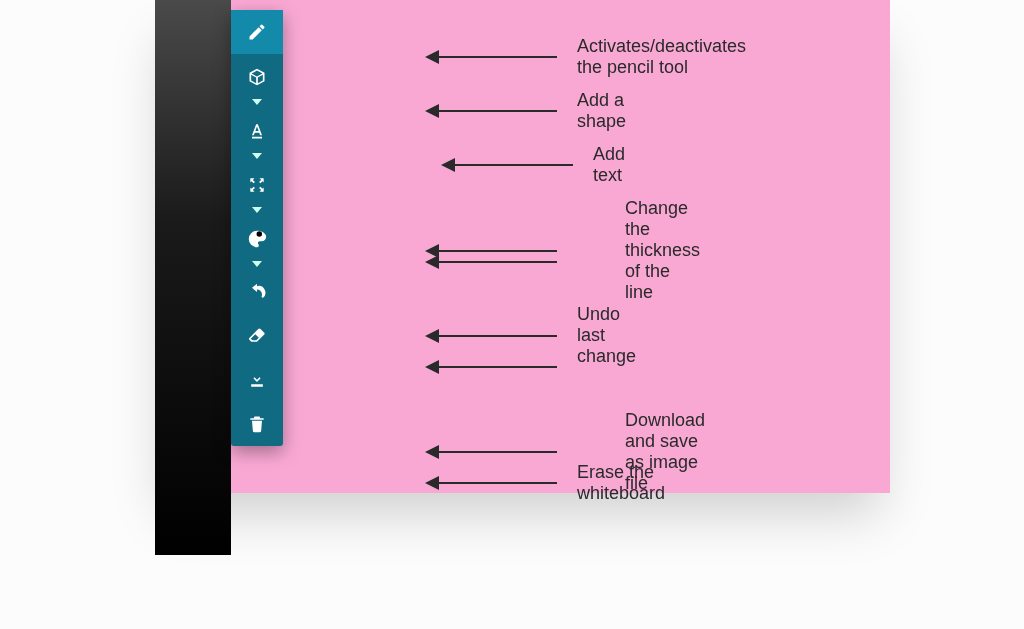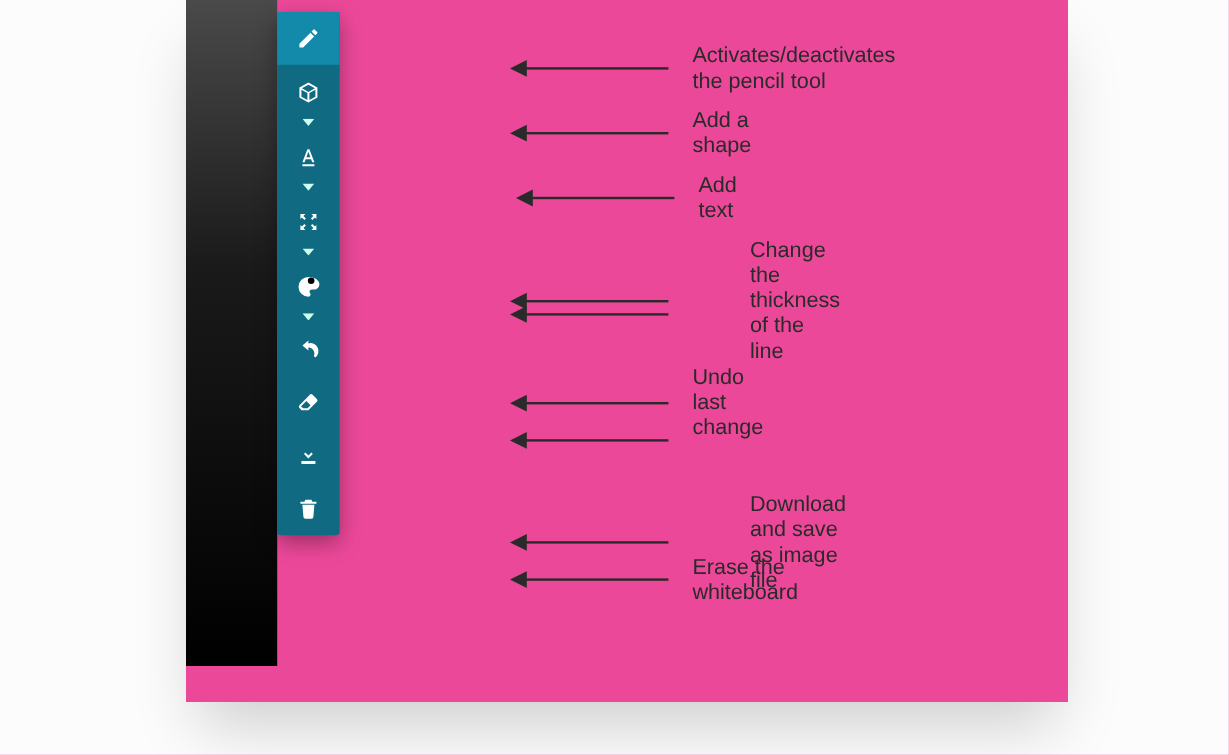--- a/index.html
+++ b/index.html
@@ -9,22 +9,22 @@
       width: 1024px;
       height: 629px;
       position: relative;
       overflow: hidden;
     }
     .stage {
       position: absolute;
       left: 155px;
       top: 0;
       width: 735px;
-      height: 585px;
-      background: #ec4899;
+      height: 493px;
+      background: #f9a8d4;
       box-shadow: 0 30px 50px -10px rgba(0,0,0,0.18);
     }
     .dark-strip {
       position: absolute;
       left: 0;
       top: 0;
       width: 76px;
       height: 555px;
       background: linear-gradient(180deg, #4a4a4a 0%, #1a1a1a 40%, #000 100%);
     }
@@ -214,21 +214,21 @@
 
   <div class="labels" id="labels-container">
       <div class="label-row" style="position: absolute; left: 0px; top: 16px;">
         <div class="arrow"></div>
         <span>Activates/deactivates the pencil tool</span>
       </div>
       <div class="label-row" style="position: absolute; left: 0px; top: 70px; align-items: center;">
         <div class="arrow"></div>
         <span>Add a shape</span>
       </div>
-      <div class="label-row" style="position: absolute; left: 5px; top: 124px;">
+      <div class="label-row" style="position: absolute; left: 16px; top: 124px;">
         <div class="arrow"></div>
         <span>Add text</span>
       </div>
       <div class="label-row" style="position: absolute; left: 0px; top: 178px; gap: 48px;">
         <div class="arrow"></div>
         <span>Change the thickness of the line</span>
       </div>
       <div class="label-row" style="position: absolute; left: 0px; top: 232px;">
         <div class="arrow"></div>
       </div>

